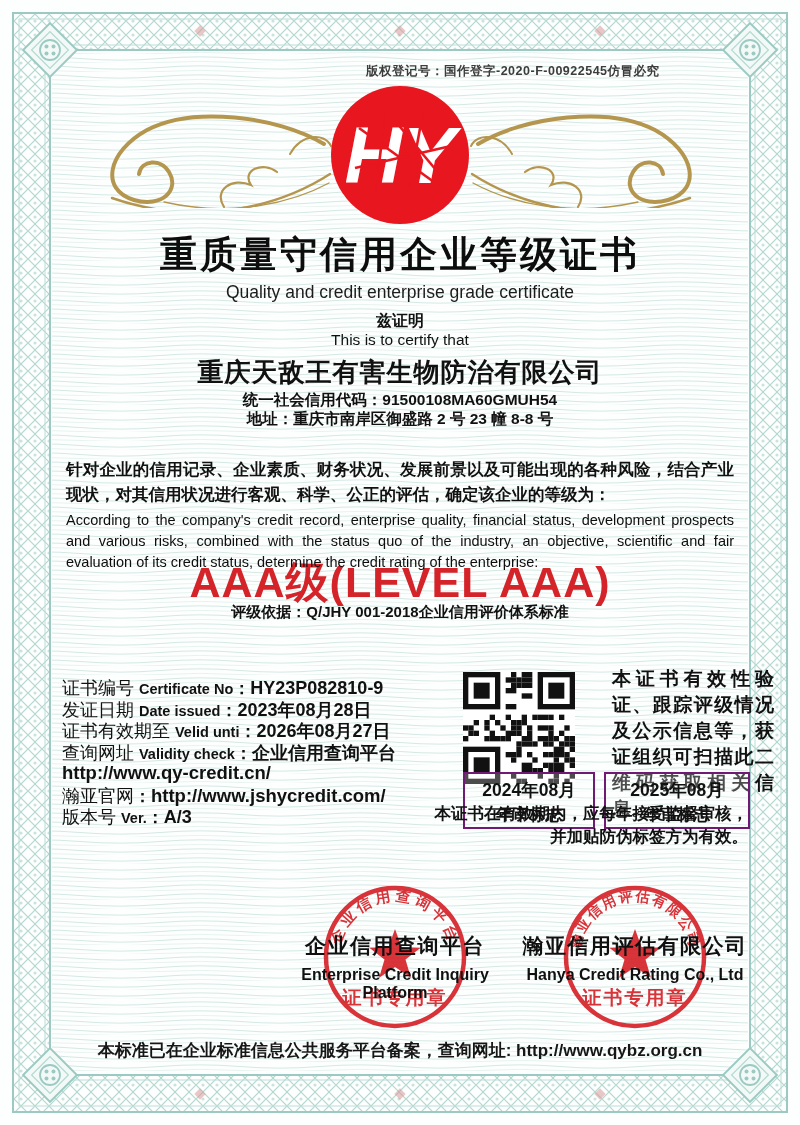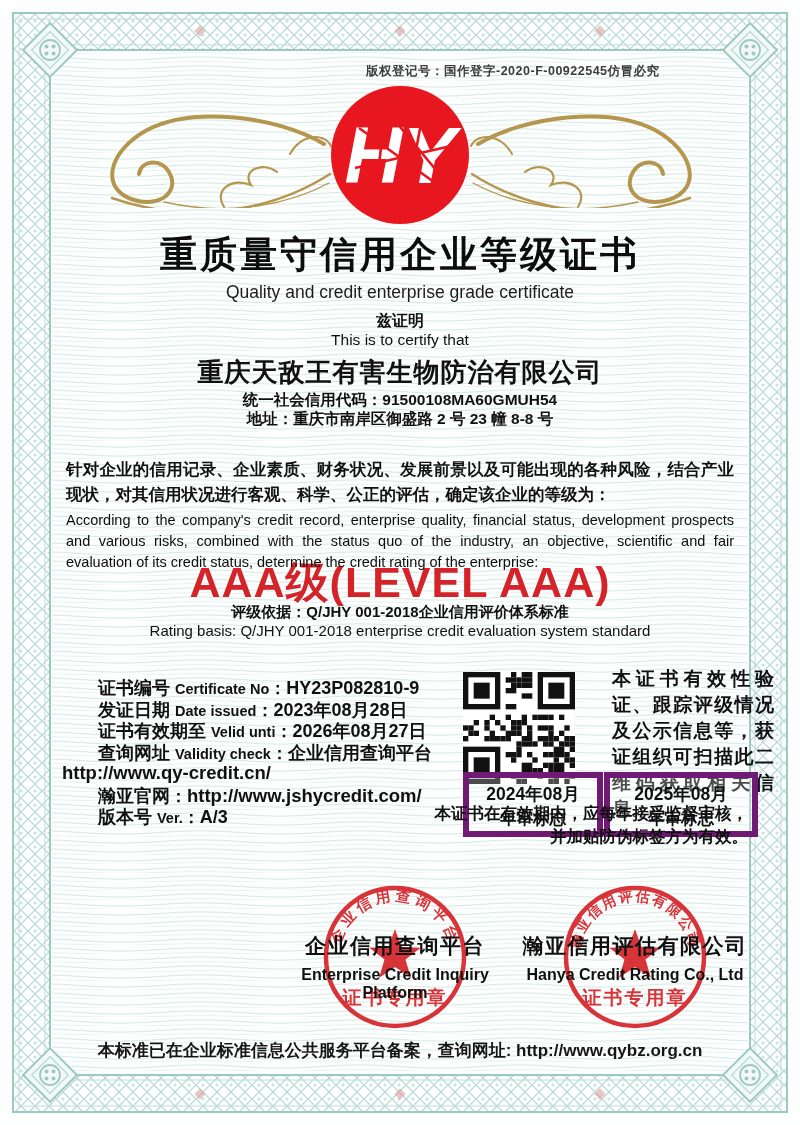--- a/index.html
+++ b/index.html
@@ -28,30 +28,30 @@
   .statement{top:457px;left:66px;width:668px;z-index:3;}
   .st-zh{font-size:16.5px;font-weight:600;line-height:25px;text-align:justify;}
   .st-en{font-size:14.5px;line-height:21px;text-align:justify;margin-top:3px;color:#0e0e0e;}
 
   .grade{top:554px;font-size:43px;font-weight:800;color:#d5232a;letter-spacing:1px;z-index:3;}
   .rb-zh{top:603px;font-size:15px;font-weight:600;z-index:3;}
   .rb-en{top:622px;font-size:15px;z-index:3;}
 
   .details{top:676px;left:62px;width:400px;z-index:3;}
   .drow{display:flex;align-items:baseline;height:21.5px;white-space:nowrap;}
-  .d-zh{font-size:18px;font-weight:700;margin-left:36px;}
+  .d-zh{font-size:18px;font-weight:400;}
   .d-en{font-size:14.5px;font-weight:600;margin-left:5px;}
   .d-sep{font-size:17px;font-weight:600;}
   .d-val{font-size:18px;font-weight:600;}
   .d-url .d-val{font-size:18.5px;}
 
   .qr{top:672px;left:463px;z-index:3;}
   .qr-note{top:666px;left:612px;width:162px;font-size:19px;font-weight:600;line-height:26px;text-align:justify;z-index:3;}
 
-  .badge{top:772px;height:53px;border:6px solid #701a75;text-align:center;z-index:3;background:rgba(255,255,255,.25);}
+  .badge{top:772px;height:53px;border:2px solid #701a75;text-align:center;z-index:3;background:rgba(255,255,255,.25);}
   .badge.b1{left:463px;width:128px;}
   .badge.b2{left:604px;width:142px;}
   .badge .l1{font-size:17.5px;font-weight:600;margin-top:4px;}
   .badge .l2{font-size:16.5px;font-weight:600;margin-top:2px;}
 
   .supervision{top:802px;left:380px;width:368px;text-align:right;font-size:16.5px;font-weight:600;line-height:23px;z-index:3;}
 
   .stamp{top:882px;z-index:2;opacity:.92;}
   .stamp.s1{left:320px;}
   .stamp.s2{left:560px;}
@@ -154,21 +154,20 @@
   <div class="abs cw ccode">统一社会信用代码：91500108MA60GMUH54</div>
   <div class="abs cw addr">地址：重庆市南岸区御盛路 2 号 23 幢 8-8 号</div>
 
   <div class="abs cw grade">AAA级(LEVEL AAA)</div>
 
   <div class="abs statement">
     <div class="st-zh">针对企业的信用记录、企业素质、财务状况、发展前景以及可能出现的各种风险，结合产业现状，对其信用状况进行客观、科学、公正的评估，确定该企业的等级为：</div>
     <div class="st-en">According to the company's credit record, enterprise quality, financial status, development prospects and various risks, combined with the status quo of the industry, an objective, scientific and fair evaluation of its credit status, determine the credit rating of the enterprise:</div>
   </div>
   <div class="abs cw rb-zh">评级依据：Q/JHY 001-2018企业信用评价体系标准</div>
-  <div class="abs cw rb-en">Rating basis: Q/JHY 001-2018 enterprise credit evaluation system standard</div>
 
   <div class="abs details">
     <div class="drow">
       <span class="d-zh">证书编号</span>
       <span class="d-en">Certificate No</span>
       <span class="d-sep">：</span>
       <span class="d-val">HY23P082810-9</span>
     </div>
     <div class="drow">
       <span class="d-zh">发证日期</span>

